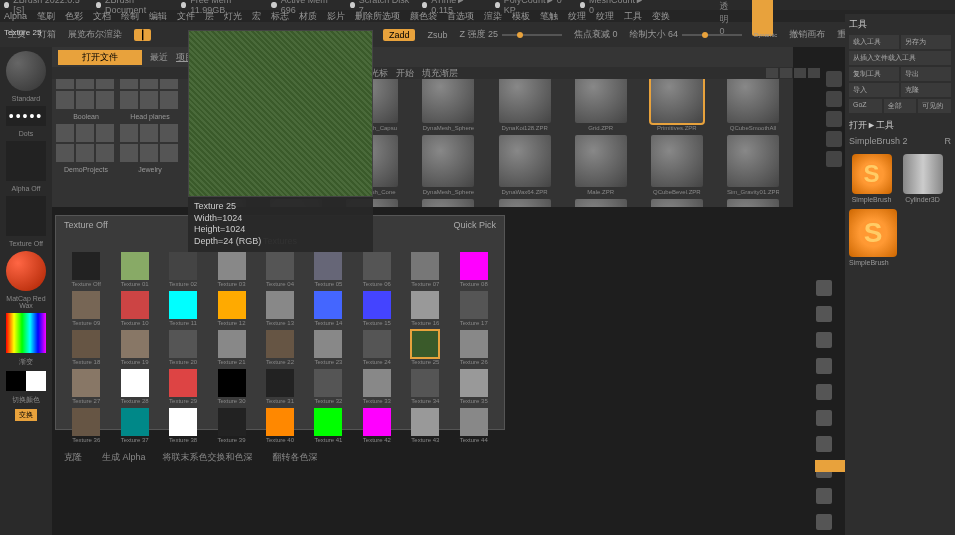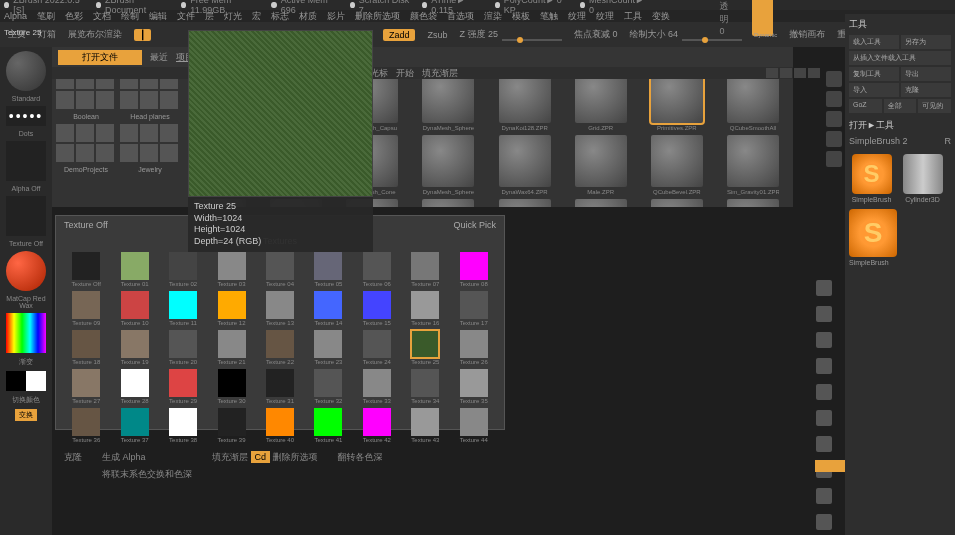--- a/index.html
+++ b/index.html
@@ -6,21 +6,21 @@
 body{width:955px;height:535px;background:#1a1a1a;color:#999;overflow:hidden;position:relative}
 .titlebar{height:10px;background:#2a2a2a;display:flex;align-items:center;padding:0 4px;font-size:8px;color:#888}
 .titlebar span{margin-right:12px}
 .titlebar .dot{width:6px;height:6px;border-radius:50%;background:#ccc;margin-right:4px}
 .titlebar .right{margin-left:auto;display:flex;gap:8px}
 .titlebar .pill{background:#e8a23c;color:#000;padding:0 6px;border-radius:2px}
 .menubar{height:12px;background:#252525;display:flex;align-items:center;padding:0 4px;font-size:8px;gap:10px}
 .menubar span{color:#999}
 .toolbar-top{height:25px;background:#2e2e2e;display:flex;align-items:center;padding:0 8px;gap:12px;font-size:8px}
 .toolbar-top .orange{background:#e8a23c;color:#000;padding:1px 6px;border-radius:2px}
-.toolbar-top .slider{display:flex;align-items:flex-end;gap:4px}
+.toolbar-top .slider{display:flex;align-items:center;gap:4px}
 .slider-track{width:60px;height:2px;background:#555;position:relative}
 .slider-thumb{width:6px;height:6px;background:#e8a23c;position:absolute;top:-2px;border-radius:50%}
 .left-panel{position:absolute;left:0;top:47px;width:52px;height:488px;background:#2a2a2a;display:flex;flex-direction:column;align-items:center;padding-top:4px;gap:4px}
 .left-panel .swatch{width:40px;height:40px;border-radius:50%;background:radial-gradient(circle at 30% 30%,#666,#333)}
 .left-panel .dots-icon{width:40px;height:20px;background:#222;display:flex;align-items:center;justify-content:center;font-size:14px;letter-spacing:2px;color:#fff}
 .left-panel .label{font-size:7px;color:#888;text-align:center}
 .left-panel .alpha-sq{width:40px;height:40px;background:#222}
 .left-panel .material-ball{width:40px;height:40px;border-radius:50%;background:radial-gradient(circle at 30% 30%,#ff6644,#aa2200)}
 .left-panel .color-picker{width:40px;height:40px;background:linear-gradient(to right,#f00,#ff0,#0f0,#0ff,#00f,#f0f)}
 .left-panel .bw{display:flex;width:40px;height:20px}
@@ -537,26 +537,23 @@
       </div>
       <div class="tex-item">
         <div class="tex-thumb" style="background: rgb(136, 136, 136);"></div>
         <div class="tex-label">Texture 44</div>
       </div>
     </div>
   <div class="footer">
     <div style="display:flex;flex-direction:column;gap:2px">
       <div>克隆</div>
     </div>
-    <div style="display:flex;flex-direction:column;gap:4px">
+    <div style="display:flex;flex-direction:row;gap:17px">
       <div>生成 Alpha</div>
       <div>将联末系色交换和色深</div>
-    </div>
-    <div style="display:flex;flex-direction:column;gap:2px">
-      <div><span>填充渐层</span> <span class="orange">Cd</span> <span>删除所选项</span></div>
     </div>
     <div>翻转各色深</div>
   </div>
 </div>
 
 <div class="right-icons">
   <div class="ico"></div>
   <div class="ico"></div>
   <div class="ico"></div>
   <div class="ico"></div>

